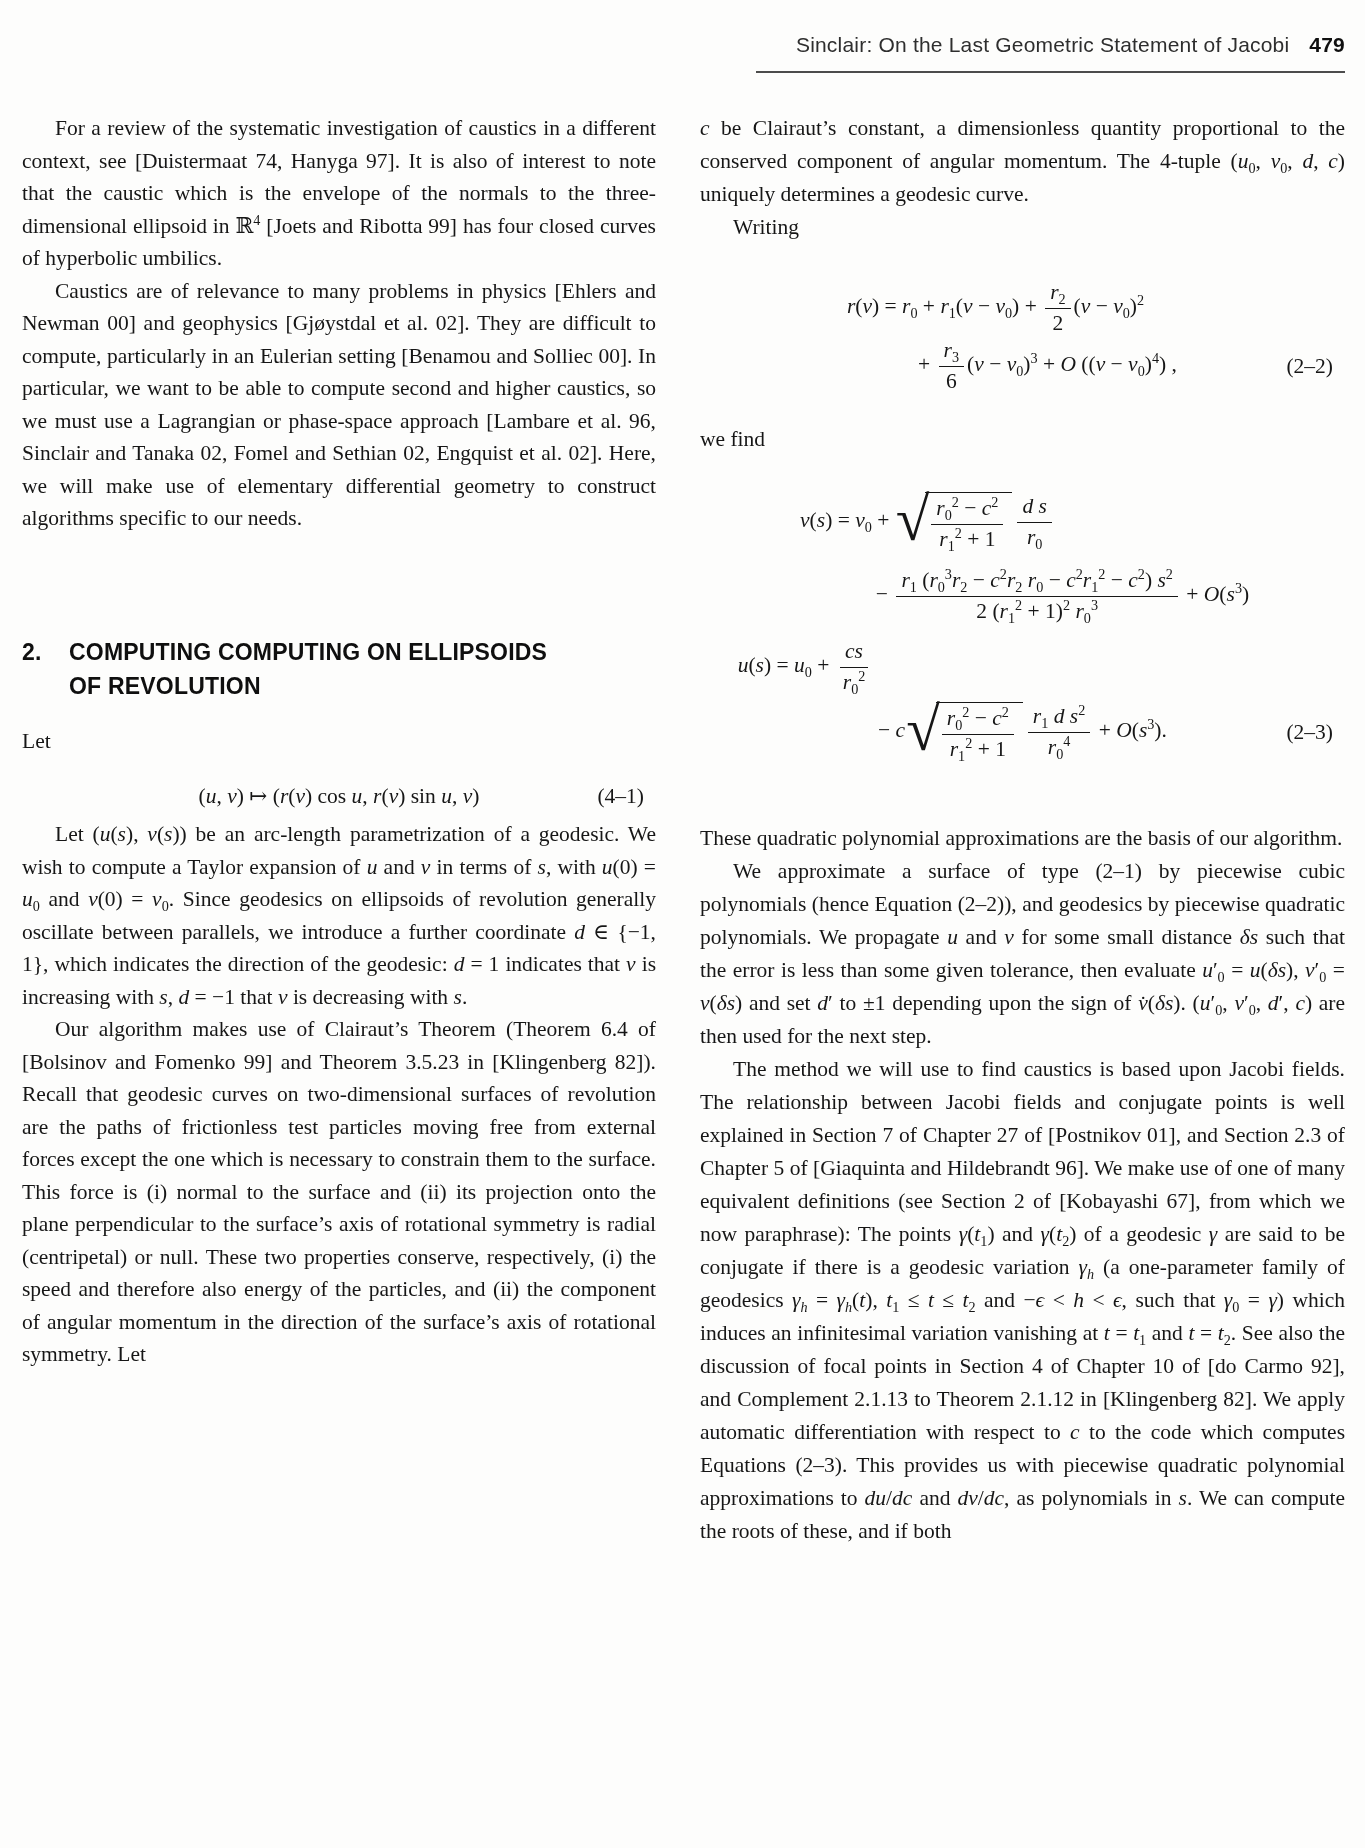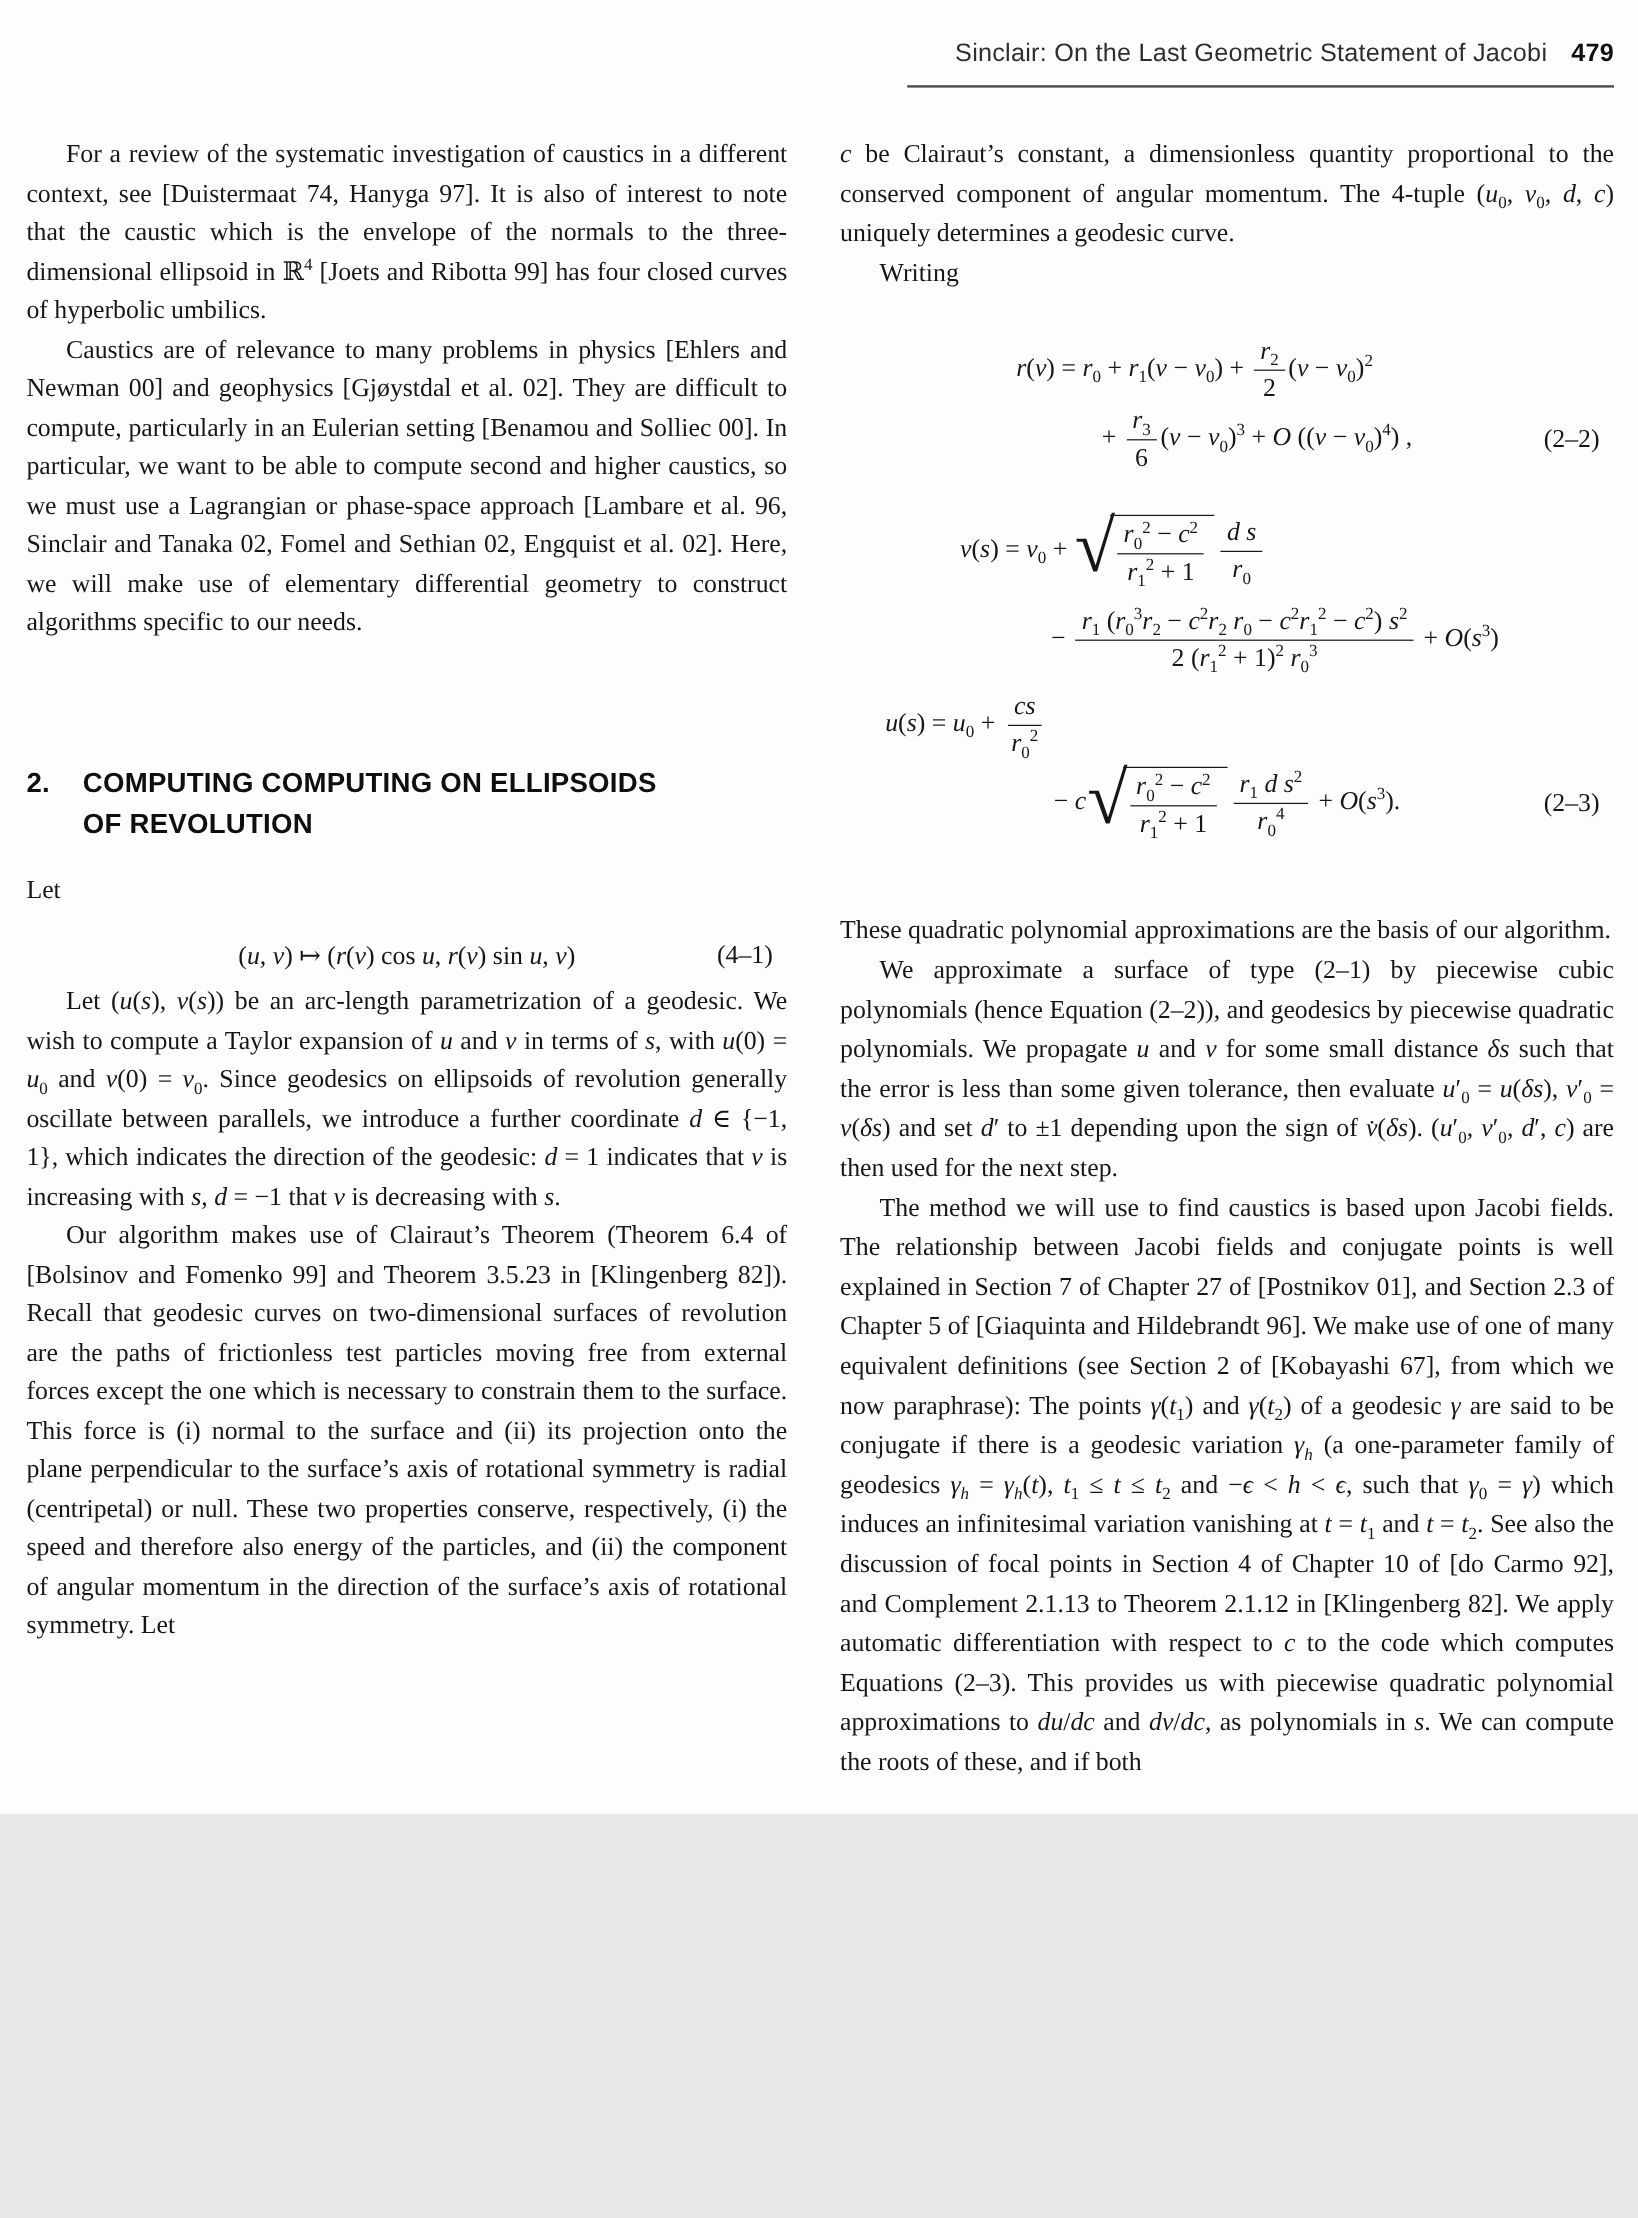--- a/index.html
+++ b/index.html
@@ -1,16 +1,16 @@
 <!DOCTYPE html>
 <html><head>
 <meta charset="utf-8">
 <style>
   html,body{margin:0;padding:0;background:#e8e8e8;}
-  .page{position:relative;width:1365px;height:1512px;background:#fdfdfc;margin:0 auto;overflow:hidden;
+  .page{position:relative;width:1365px;height:1848px;background:#fdfdfc;margin:0 auto;overflow:hidden;
         font-family:"Liberation Serif","DejaVu Serif",serif;color:#161616;}
   
   .header{position:absolute;top:33px;left:22px;width:1323px;text-align:right;
           font-family:"Liberation Sans","DejaVu Sans",sans-serif;font-size:21px;color:#2e2e2e;letter-spacing:.2px;}
   .pagenum{font-weight:700;color:#101010;margin-left:20px;}
   .header-rule{position:absolute;top:71px;left:756px;width:589px;height:1.5px;background:#4c4c4c;}
   
   .col-left{position:absolute;left:22px;top:112px;width:634px;font-size:21.5px;line-height:32.5px;text-align:justify;}
   .col-right{position:absolute;left:700px;top:112px;width:645px;font-size:21.5px;line-height:33px;text-align:justify;}
   p{margin:0;}
@@ -102,20 +102,21 @@
       </div>
       <div class="eqline">
         <span class="mathc shx-p25"><span class="mtxt">+ </span><span class="frac">
               <span class="num"><i>r</i><sub>3</sub></span>
               <span class="den">6</span>
             </span><span class="mtxt">(<i>v</i> − <i>v</i><sub>0</sub>)<sup>3</sup> + <i>O</i> ((<i>v</i> − <i>v</i><sub>0</sub>)<sup>4</sup>) ,</span></span>
         <span class="eqlabel">(2–2)</span>
       </div>
     </div>
 
+    <p class="para noind mt-wf">we find</p>
 
     <div class="eq eq23">
       <div class="eqline h64">
         <span class="mathc shx-n95"><span class="mtxt"><i>v</i>(<i>s</i>) = <i>v</i><sub>0</sub> + </span><span class="sqrt">
               <span class="rad">√</span>
               <span class="vinc">
                 <span class="frac">
                   <span class="num"><i>r</i><sub>0</sub><sup>2</sup> − <i>c</i><sup>2</sup></span>
                   <span class="den"><i>r</i><sub>1</sub><sup>2</sup> + 1</span>
                 </span>

